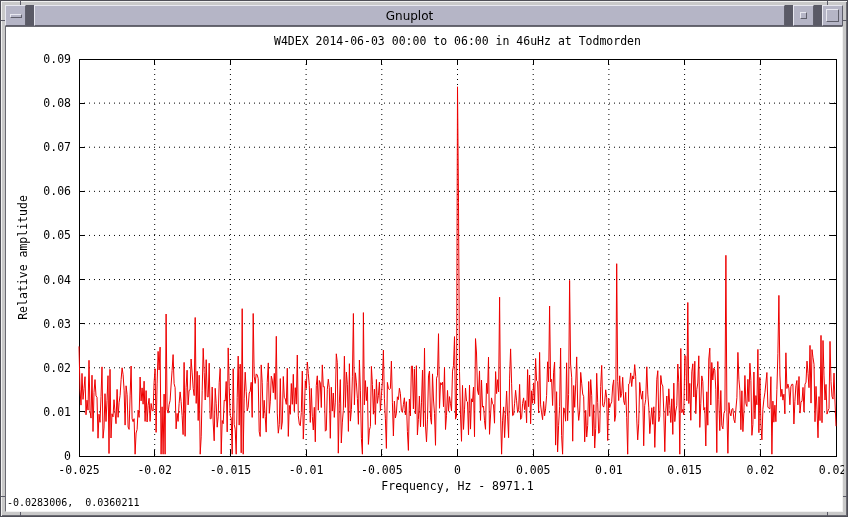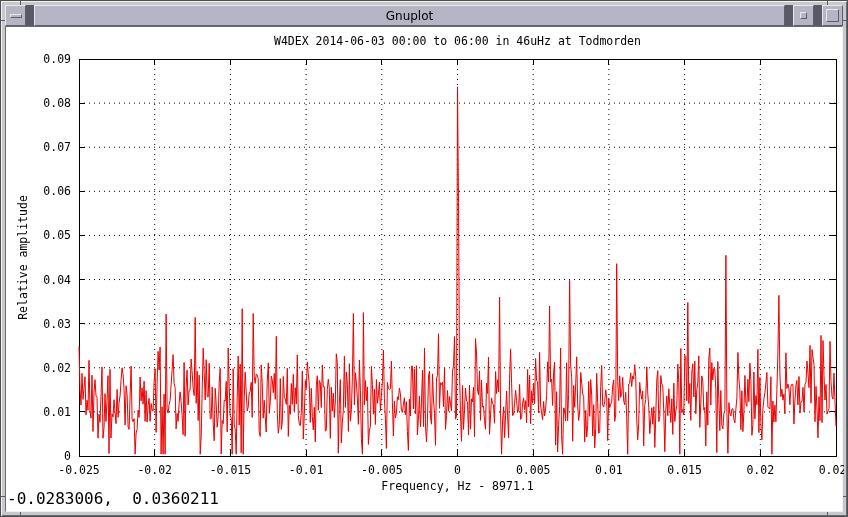--- a/index.html
+++ b/index.html
@@ -48,21 +48,21 @@
   .client{
     position:absolute;top:25px;left:4px;right:4px;bottom:4px;
     background:#ffffff;
     border-top:1px solid #6a6a72;border-left:1px solid #6a6a72;
     border-bottom:1px solid #f1f1f1;border-right:1px solid #f1f1f1;
   }
   .client svg{display:block;}
   .status{
     position:absolute;left:1px;bottom:3px;
     font-family:"DejaVu Sans Mono","Liberation Mono",monospace;
-    font-size:16px;color:#000;white-space:pre;text-align:center;
+    font-size:10px;color:#000;white-space:pre;text-align:center;
   }
   .notch{position:absolute;background:#5a5a66;}
   .notch.h{width:1px;height:4px;}
   .notch.v{width:4px;height:1px;}
   .corner-hotspot{position:absolute;width:16px;height:16px;}
 </style>
 </head>
 <body>
 
 <div class="window">

